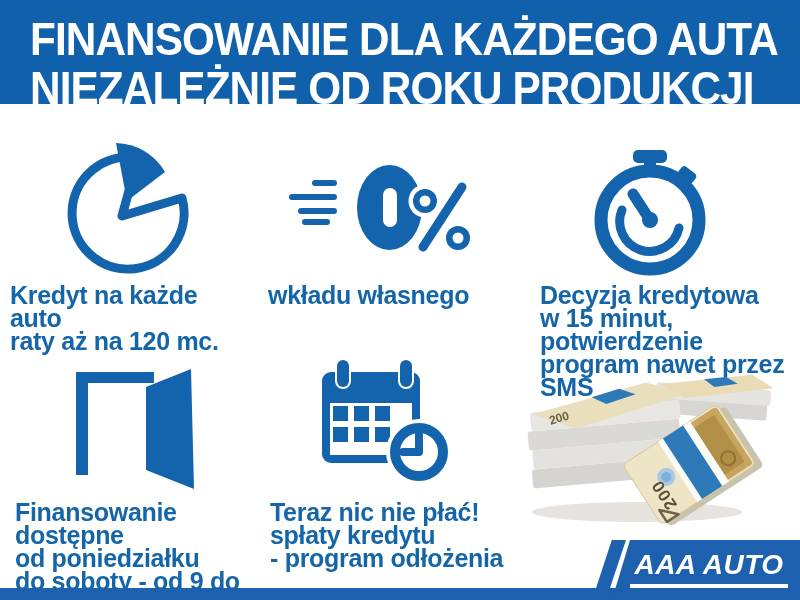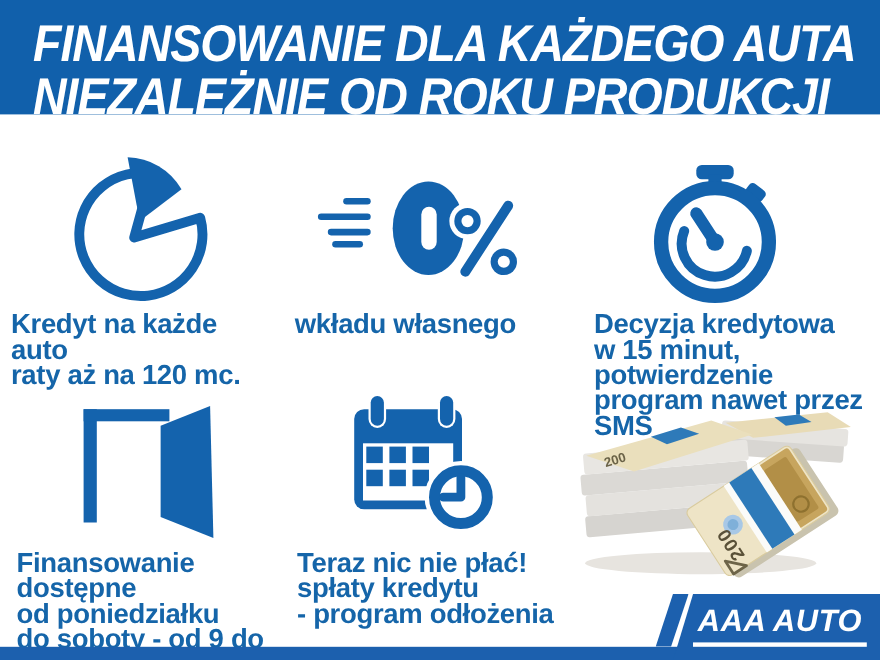--- a/index.html
+++ b/index.html
@@ -10,21 +10,20 @@
   }
   html,body{margin:0;padding:0;background:#ffffff;}
   .canvas{
     position:relative;width:800px;height:600px;overflow:hidden;background:#ffffff;
     font-family:"Liberation Sans",sans-serif;
   }
   
   .header{
     position:absolute;left:0;top:0;width:800px;height:104px;
     background:var(--header-blue);
-    font-style:italic;
   }
   .header-inner{
     position:absolute;left:30px;top:14px;
     transform:scaleX(0.90);transform-origin:left top;
     white-space:nowrap;
   }
   .headline{
     color:#ffffff;font-weight:bold;font-size:47px;line-height:49px;
     letter-spacing:-1px;
   }

